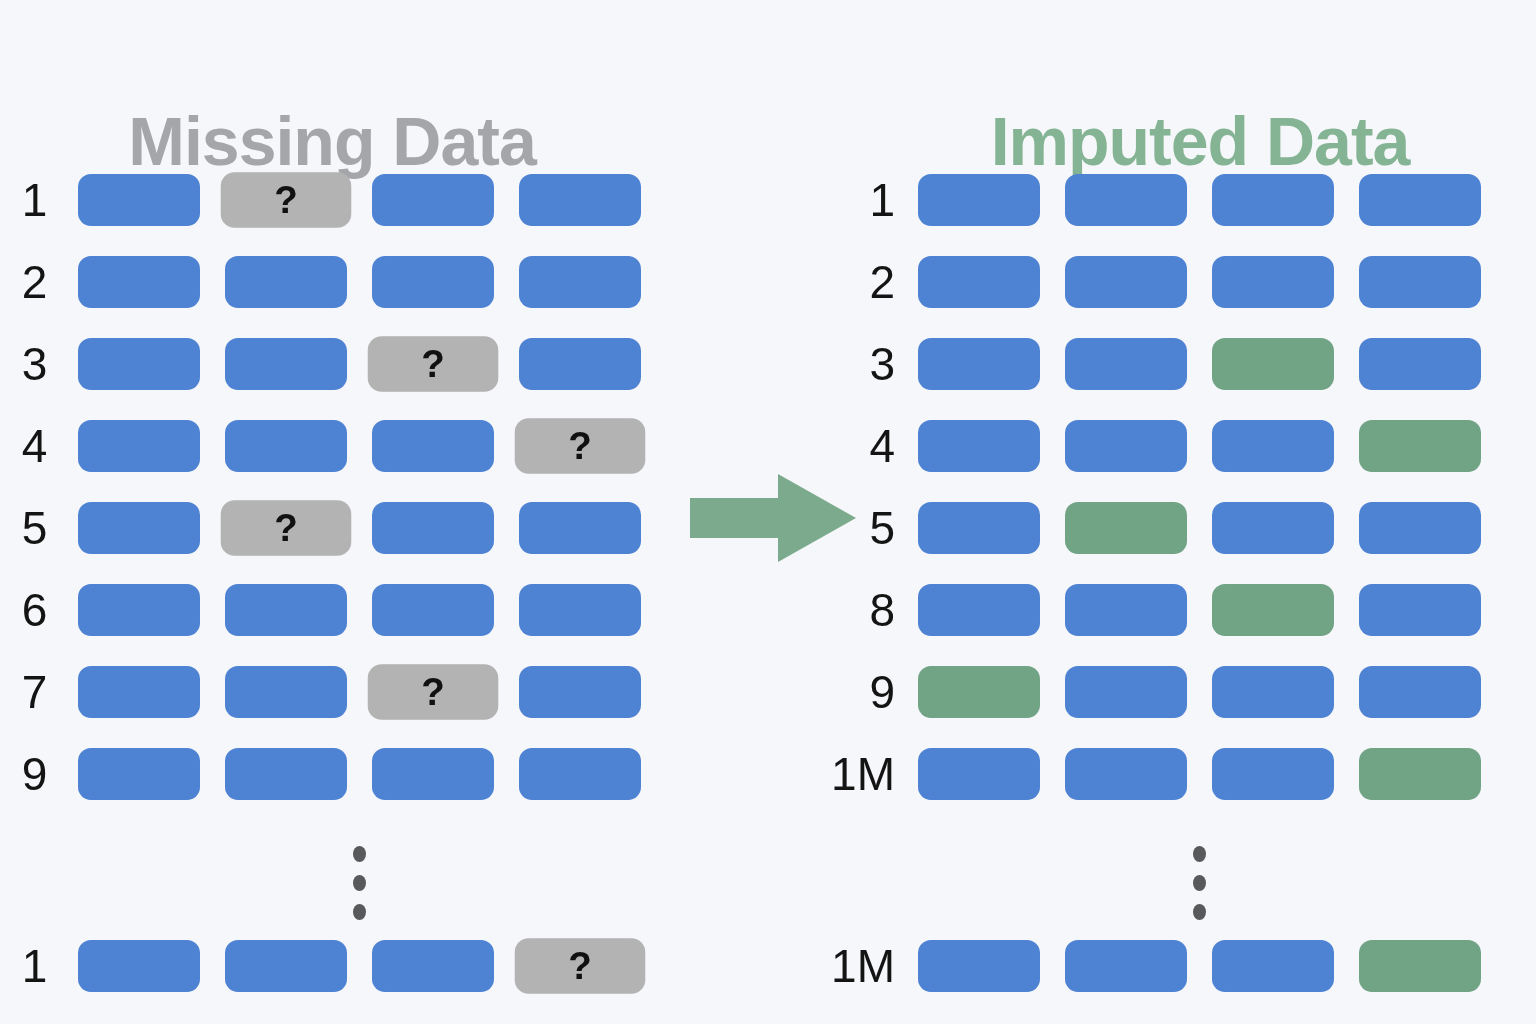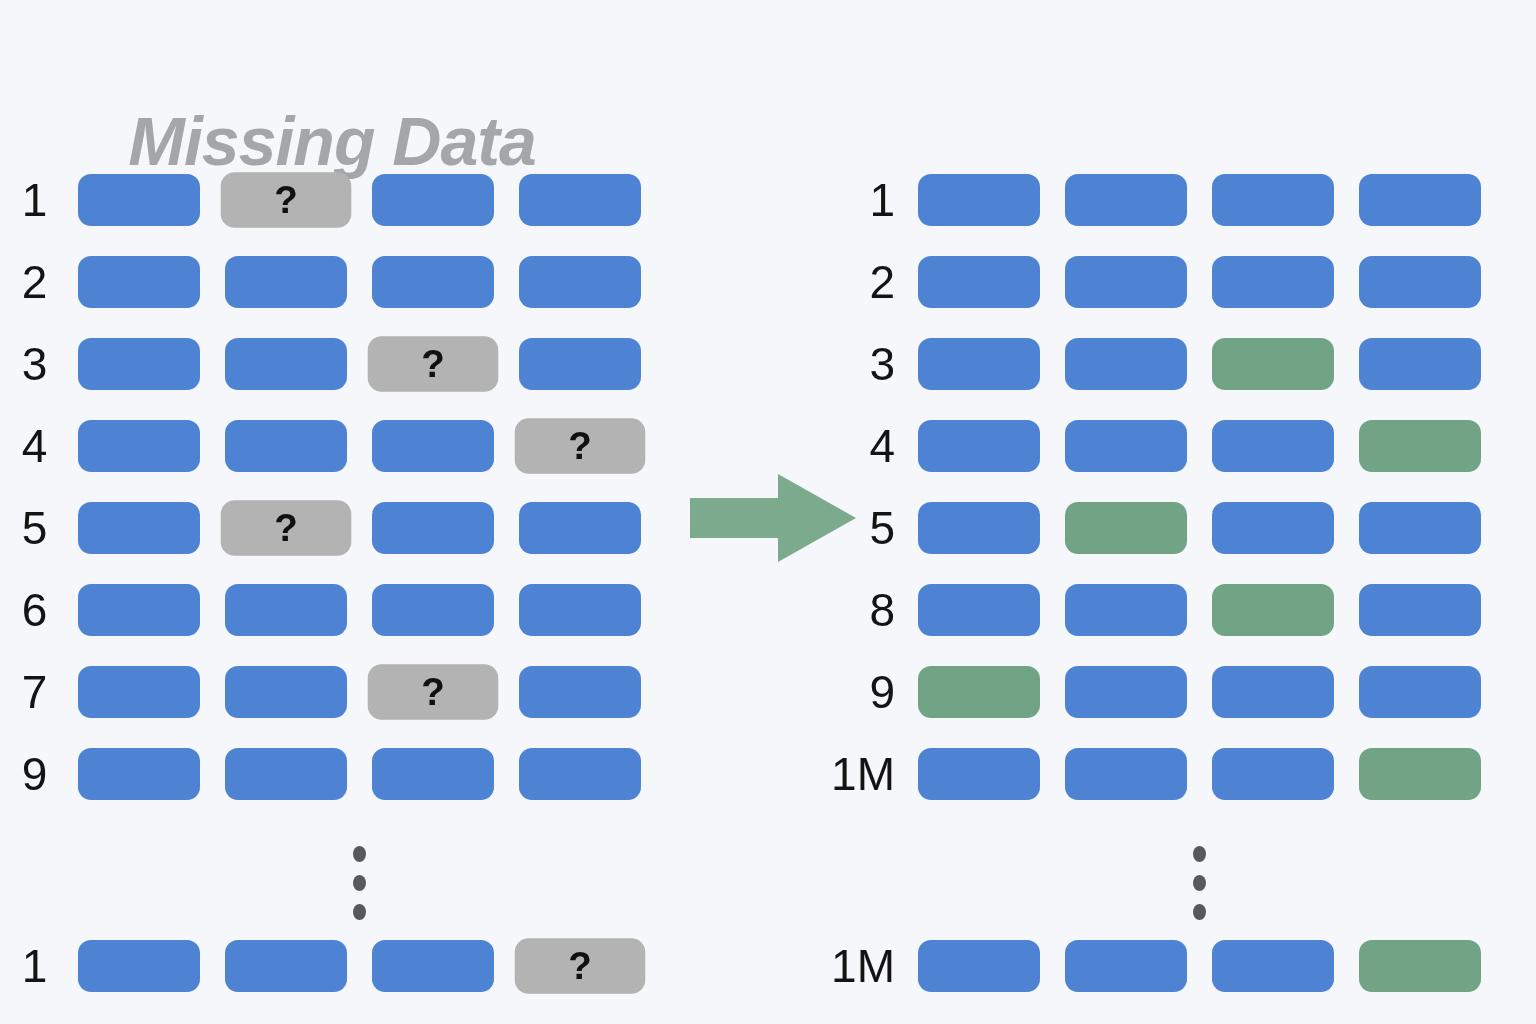--- a/index.html
+++ b/index.html
@@ -6,21 +6,21 @@
   .canvas {
     position: relative;
     width: 1536px; height: 1024px;
     background: var(--bg, #f6f7fa);
     font-family: "Liberation Sans", sans-serif;
     overflow: hidden;
   }
   .title {
     position: absolute; top: 56px;
     font-size: 68px; font-weight: 700; letter-spacing: -1px;
-    text-align: center; line-height: 1.15; font-style: italic;
+    text-align: center; line-height: 1.15;
   }
   #left-title  { left: 10px;  width: 644px; color: var(--title-gray, #a4a6a9); }
   #right-title { left: 900px; width: 600px; color: var(--title-green, #85b494); }
 
   .grid { position: absolute; display: flex; flex-direction: column; gap: 30px; }
   #left-grid  { left: 16px;  top: 174px; }
   #right-grid { left: 830px; top: 174px; }
   #left-bottom-row  { position: absolute; left: 16px;  top: 940px; }
   #right-bottom-row { position: absolute; left: 830px; top: 940px; }
 
@@ -54,20 +54,21 @@
   .dot { width: 13px; height: 16px; border-radius: 50%; background: var(--dots, #58595b); }
 
   #arrow { position: absolute; left: 690px; top: 472px; }
 </style>
 </head>
 <body>
 
 <div class="canvas">
 
   <h1 class="title" id="left-title">Missing Data</h1>
+  <h1 class="title" id="right-title">Imputed Data</h1>
 
   <div class="left-side">
     <div class="grid" id="left-grid">
         <div class="row">
           <div class="row-label">1</div>
           <div class="cell blue"></div>
           <div class="cell missing">
             <span class="qmark">?</span>
           </div>
           <div class="cell blue"></div>

